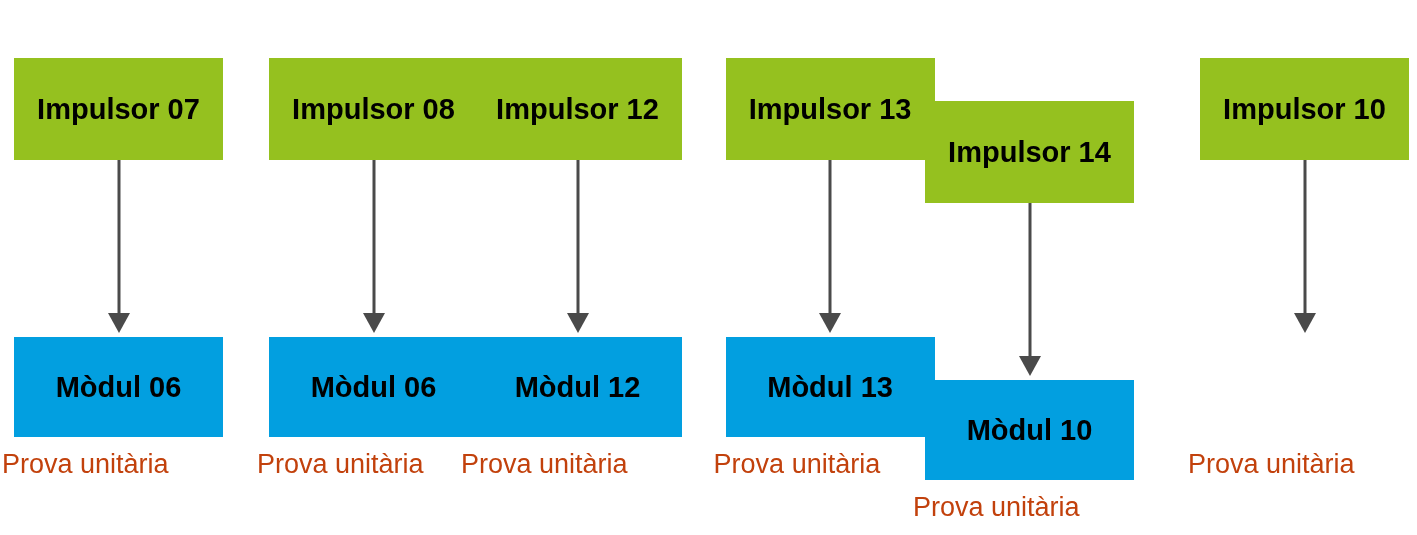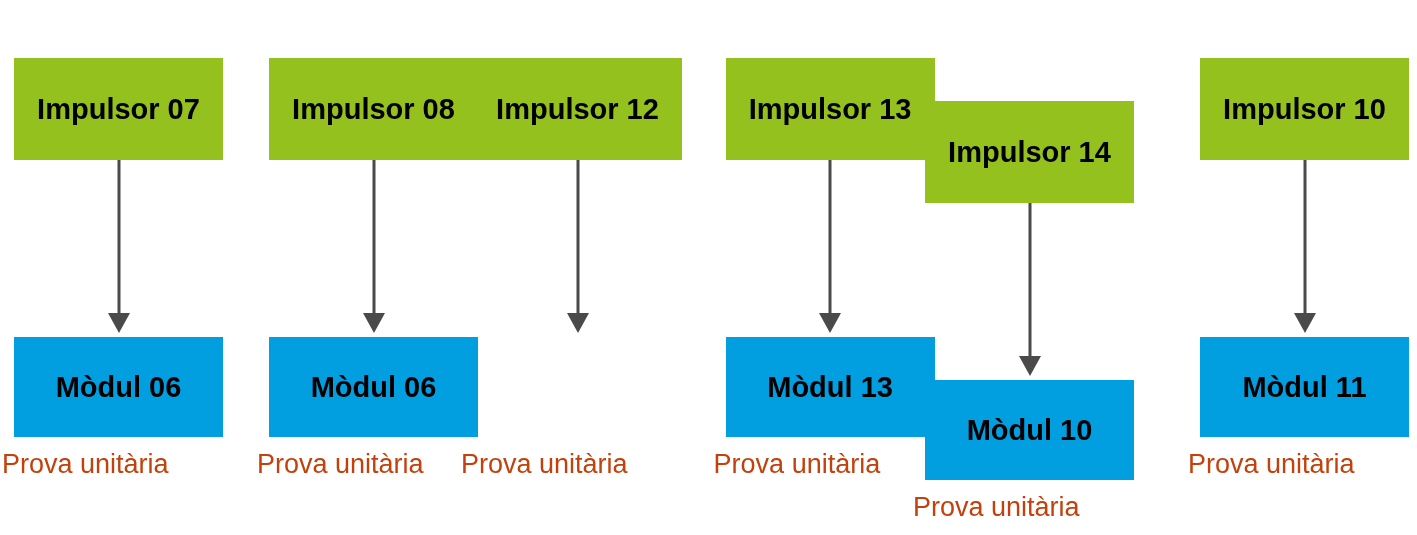--- a/index.html
+++ b/index.html
@@ -102,20 +102,23 @@
       <div class="caption">Prova unitària</div>
     </div>
     <div class="column" style="left: 473px;">
       <div class="node-box driver-box">
         <span class="node-label">Impulsor 12</span>
       </div>
       <div class="connector"><svg width="24" height="174" viewBox="0 0 24 174" xmlns="http://www.w3.org/2000/svg">
           <rect x="10.5" y="0" width="3" height="154" fill="#4a4a4a"></rect>
           <polygon points="1,153 23,153 12,173" fill="#4a4a4a"></polygon>
         </svg></div>
+      <div class="node-box module-box">
+        <span class="node-label">Mòdul 12</span>
+      </div>
       <div class="caption">Prova unitària</div>
     </div>
     <div class="column" style="left: 725.6px;">
       <div class="node-box driver-box">
         <span class="node-label">Impulsor 13</span>
       </div>
       <div class="connector"><svg width="24" height="174" viewBox="0 0 24 174" xmlns="http://www.w3.org/2000/svg">
           <rect x="10.5" y="0" width="3" height="154" fill="#4a4a4a"></rect>
           <polygon points="1,153 23,153 12,173" fill="#4a4a4a"></polygon>
         </svg></div>
@@ -138,18 +141,15 @@
       <div class="caption">Prova unitària</div>
     </div>
     <div class="column" style="left: 1200px;">
       <div class="node-box driver-box">
         <span class="node-label">Impulsor 10</span>
       </div>
       <div class="connector"><svg width="24" height="174" viewBox="0 0 24 174" xmlns="http://www.w3.org/2000/svg">
           <rect x="10.5" y="0" width="3" height="154" fill="#4a4a4a"></rect>
           <polygon points="1,153 23,153 12,173" fill="#4a4a4a"></polygon>
         </svg></div>
-      <div class="node-box module-box">
-        <span class="node-label">Mòdul 11</span>
-      </div>
       <div class="caption">Prova unitària</div>
     </div>
   </div>
 
 </body></html>

